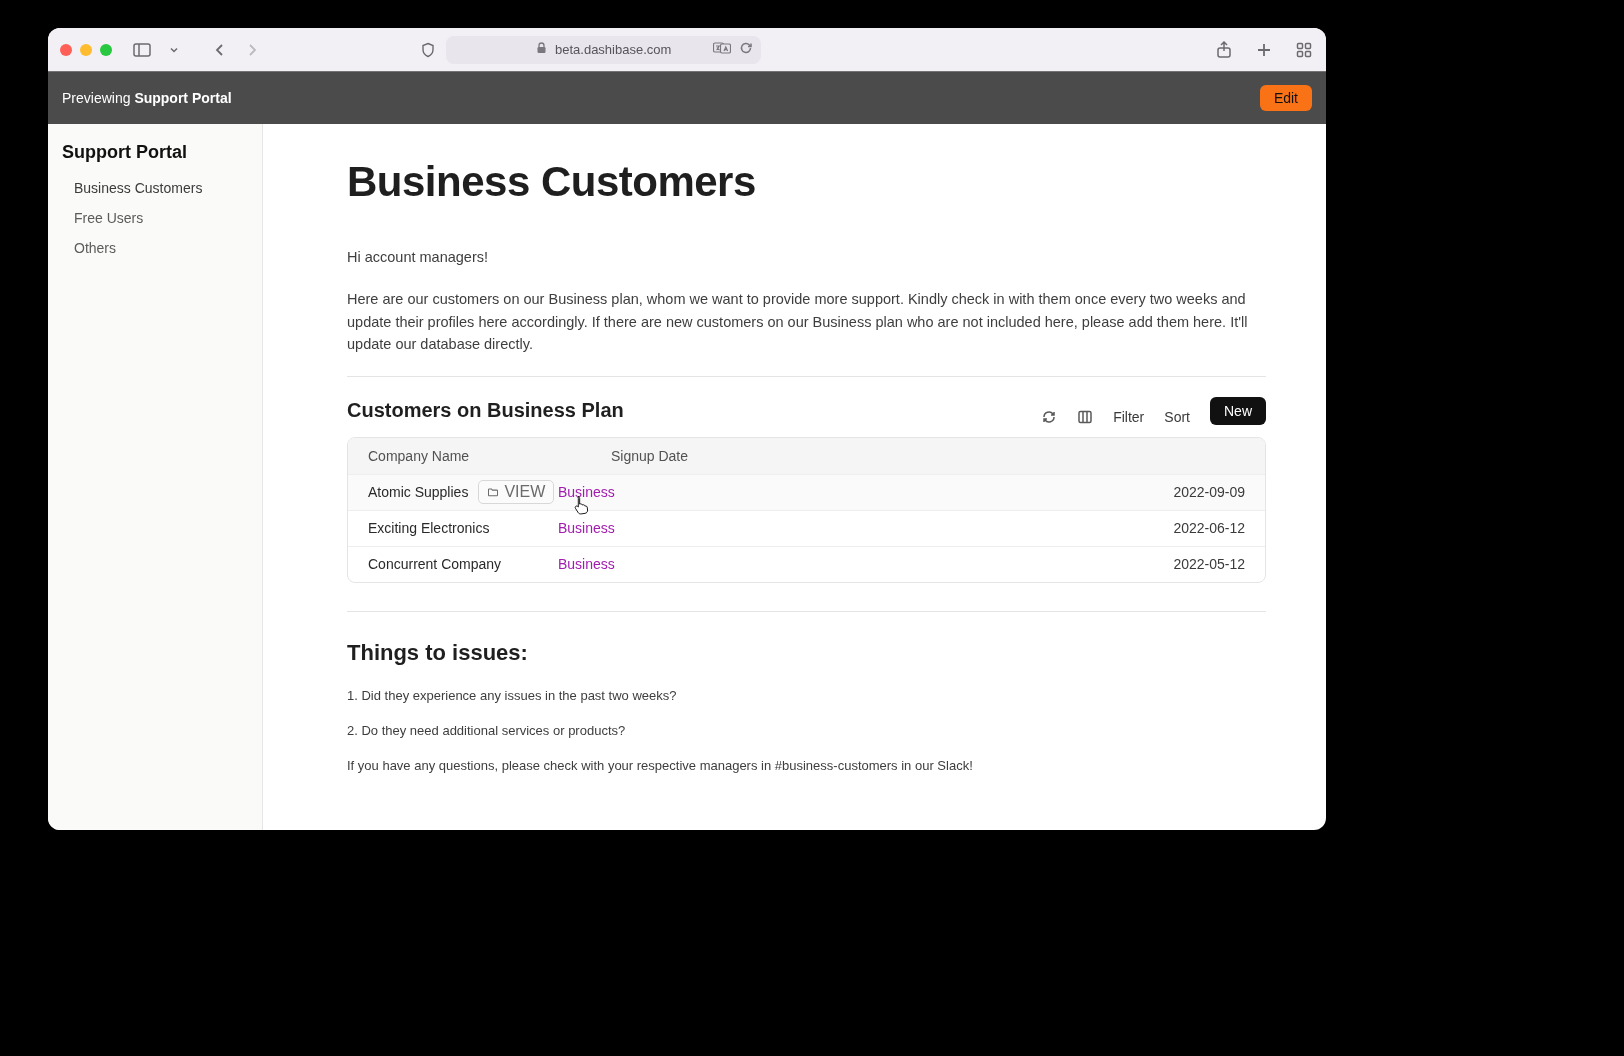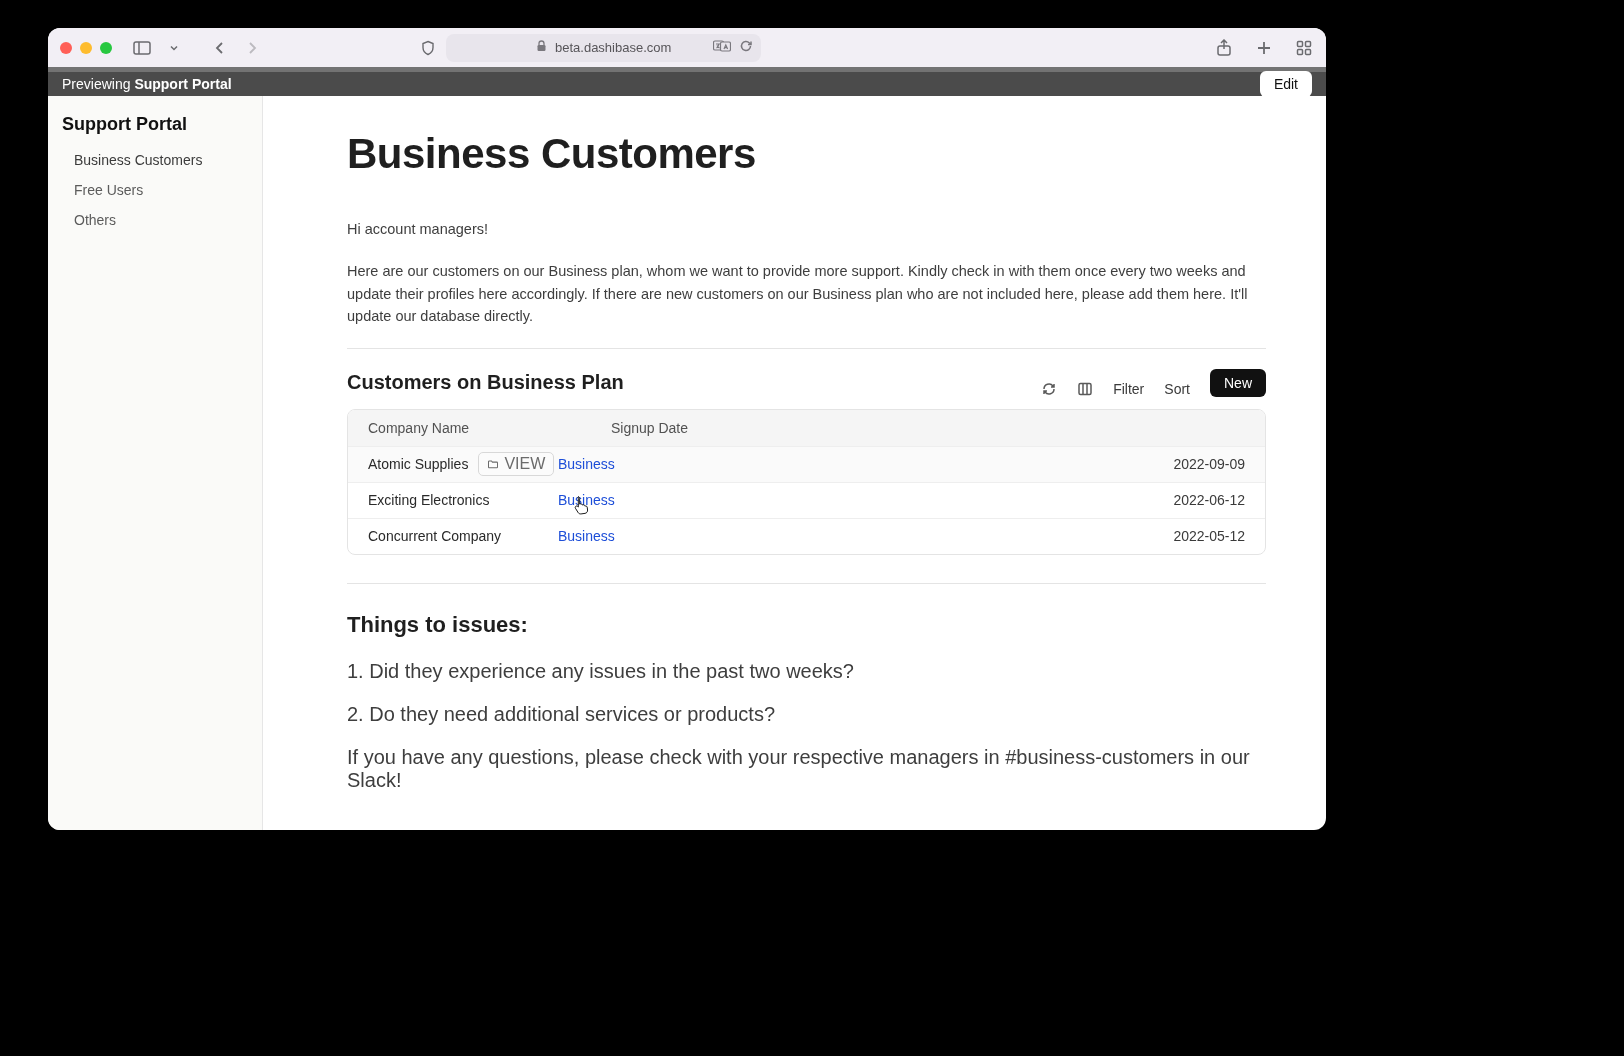--- a/index.html
+++ b/index.html
@@ -16,21 +16,21 @@
     flex-direction: column;
   }
   
   .titlebar {
     height: 44px;
     background: #f2eff5;
     display: flex;
     align-items: center;
     padding: 0 12px;
     gap: 8px;
-    border-bottom: 5px solid #737373;
+    border-bottom: 1px solid #737373;
   }
   .traffic { display: flex; gap: 8px; margin-right: 12px; }
   .dot { width: 12px; height: 12px; border-radius: 50%; }
   .dot.red { background: #ff5f57; }
   .dot.yellow { background: #febc2e; }
   .dot.green { background: #28c840; }
   .tb-icon { width: 20px; height: 20px; display:flex; align-items:center; justify-content:center; color:#6b6b6f; }
   .tb-group { display:flex; align-items:center; gap:12px; }
   .tb-sep { width: 10px; }
   .addr {
@@ -44,33 +44,33 @@
     color:#575559;
     font-size: 13px;
     position: relative;
   }
   .addr .lock { color:#7a787e; }
   .addr .reload { position:absolute; right:8px; color:#7a787e; display:flex; align-items:center; gap:8px;}
   .tb-right { display:flex; align-items:center; gap:20px; margin-left:auto; }
 
   
   .banner {
-    height: 24px;
+    height: 52px;
     background: #4b4b4b;
     color: #fff;
     display: flex;
     align-items: center;
     padding: 0 14px;
     font-size: 14px;
   }
   .banner .label { font-weight: 400; }
   .banner .label strong { font-weight: 600; }
   .banner .edit-btn {
     margin-left: auto;
-    background: #ffffff;
+    background: #f97316;
     color: #111;
     border: none;
     border-radius: 6px;
     padding: 5px 14px;
     font-size: 14px;
     font-weight: 500;
     cursor: pointer;
   }
 
   
@@ -124,33 +124,33 @@
   .table {
     border:1px solid #e4e4e4;
     border-radius:8px;
     overflow:hidden;
   }
   .trow { display:flex; align-items:center; padding: 0 20px; height: 36px; font-size:14px; border-top:1px solid #eee; }
   .trow.header { background:#f5f5f5; color:#525252; border-top:none; }
   .trow.hover { background:#fafafa; }
   .col-name { flex: 0 0 190px; display:flex; align-items:center; gap:10px; color:#2a2a2a; font-weight:500;}
   .trow.header .col-name { font-weight:400; color:#525252;}
-  .col-plan { flex: 1; color:#1d4ed8;}
+  .col-plan { flex: 1; color:#a21caf;}
   .col-date { flex: 0 0 130px; text-align:right; color:#3a3a3a;}
   .trow.header .col-plan, .trow.header .col-date { color:#525252;}
   .view-badge {
     display:inline-flex; align-items:center; gap:5px;
     border:1px solid #d8d8d8; background:#fbfbfb;
     border-radius:5px; padding:2px 8px;
     font-size:16px; color:#6b6b6b; font-weight:500;
   }
   .view-badge svg { width:12px; height:12px; }
 
   .checks h3 { font-size: 22px; font-weight:700; margin: 28px 0 22px; }
-  .checks p { font-size:20px; color:#3e3e3e; margin-bottom:20px; }
+  .checks p { font-size:13px; color:#3e3e3e; margin-bottom:20px; }
 
   .cursor {
     position:absolute;
     left: 524px; top: 466px;
     width: 18px; height: 22px;
     pointer-events: none;
   }
 </style>
 </head>
 <body>

